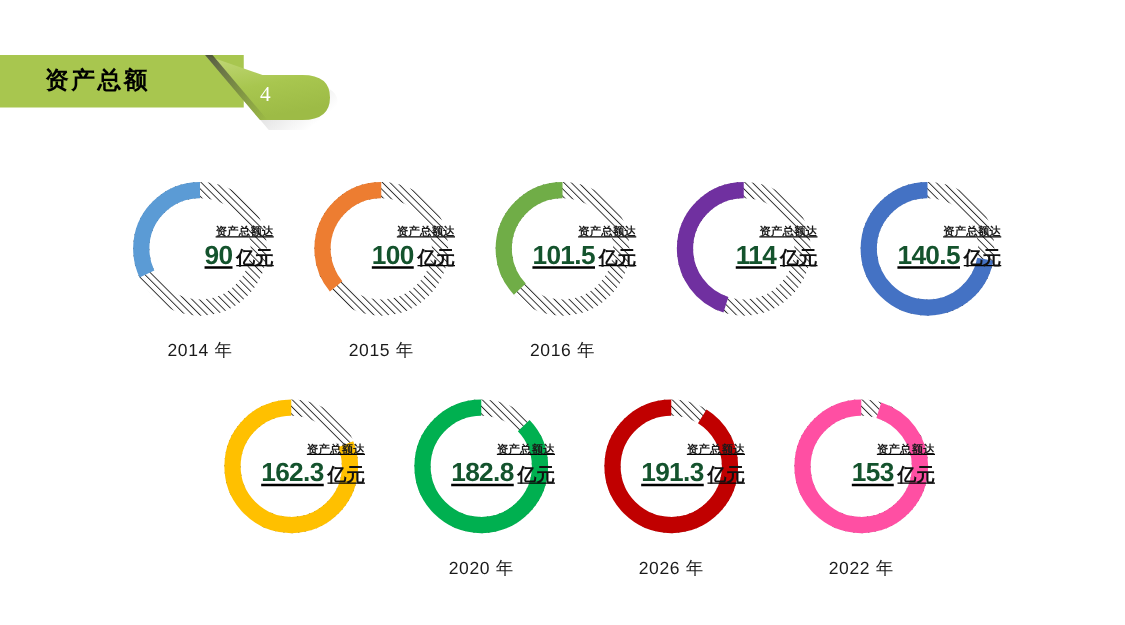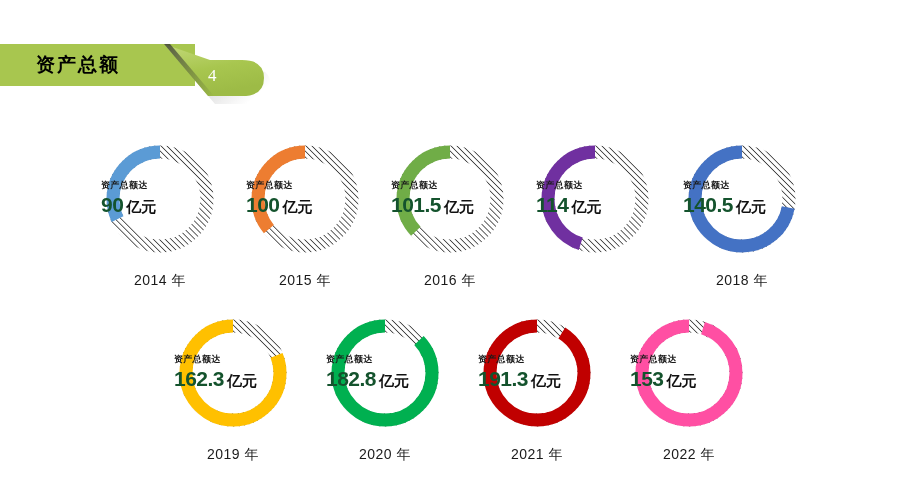--- a/index.html
+++ b/index.html
@@ -83,23 +83,24 @@
     height: 118px;
   }
   .donut-center {
     position: absolute;
     left: 0;
     top: 0;
     width: 118px;
     height: 118px;
     display: flex;
     flex-direction: column;
-    align-items: flex-start;
+    align-items: flex-end;
     justify-content: center;
     pointer-events: none;
+    text-decoration: underline;
   }
   .donut-caption {
     font-size: 9px;
     color: #1a1a1a;
     font-weight: bold;
     line-height: 11px;
     letter-spacing: 0.3px;
     white-space: nowrap;
     margin-bottom: 1px;
   }
@@ -261,21 +262,20 @@
           <circle cx="59" cy="59" r="47" fill="none" stroke="#4472C4" stroke-width="13" stroke-dasharray="212.62 82.69" transform="rotate(-90 59 59) scale(1,-1) translate(0,-118)"></circle>
         </svg>
         <div class="donut-center">
           <div class="donut-caption">资产总额达</div>
           <div class="donut-valuerow">
             <span class="donut-value">140.5</span>
             <span class="donut-unit">亿元</span>
           </div>
         </div>
       </div>
-      <div class="donut-year">2018 年</div>
     </div>
   </div>
 <div class="donut-row" id="donut-row-bot">
     <div class="donut-cell" style="left: 158px;">
       <div class="donut-wrap">
         <svg viewBox="0 0 118 118">
           <defs>
             <pattern id="hatch5" width="4.2" height="4.2" patternUnits="userSpaceOnUse" patternTransform="rotate(-45)">
               <line x1="0" y1="0" x2="0" y2="4.2" stroke="#2b2b2b" stroke-width="1.5"></line>
             </pattern>
@@ -284,21 +284,20 @@
           <circle cx="59" cy="59" r="47" fill="none" stroke="#FFC000" stroke-width="13" stroke-dasharray="239.20 56.11" transform="rotate(-90 59 59) scale(1,-1) translate(0,-118)"></circle>
         </svg>
         <div class="donut-center">
           <div class="donut-caption">资产总额达</div>
           <div class="donut-valuerow">
             <span class="donut-value">162.3</span>
             <span class="donut-unit">亿元</span>
           </div>
         </div>
       </div>
-      <div class="donut-year">2019 年</div>
     </div>
     <div class="donut-cell" style="left: 310px;">
       <div class="donut-wrap">
         <svg viewBox="0 0 118 118">
           <defs>
             <pattern id="hatch6" width="4.2" height="4.2" patternUnits="userSpaceOnUse" patternTransform="rotate(-45)">
               <line x1="0" y1="0" x2="0" y2="4.2" stroke="#2b2b2b" stroke-width="1.5"></line>
             </pattern>
           </defs>
           <circle cx="59" cy="59" r="47" fill="none" stroke="url(#hatch6)" stroke-width="13"></circle>
@@ -326,21 +325,21 @@
           <circle cx="59" cy="59" r="47" fill="none" stroke="#C00000" stroke-width="13" stroke-dasharray="268.73 26.58" transform="rotate(-90 59 59) scale(1,-1) translate(0,-118)"></circle>
         </svg>
         <div class="donut-center">
           <div class="donut-caption">资产总额达</div>
           <div class="donut-valuerow">
             <span class="donut-value">191.3</span>
             <span class="donut-unit">亿元</span>
           </div>
         </div>
       </div>
-      <div class="donut-year">2021 年</div>
+      <div class="donut-year">2026 年</div>
     </div>
     <div class="donut-cell" style="left: 614px;">
       <div class="donut-wrap">
         <svg viewBox="0 0 118 118">
           <defs>
             <pattern id="hatch8" width="4.2" height="4.2" patternUnits="userSpaceOnUse" patternTransform="rotate(-45)">
               <line x1="0" y1="0" x2="0" y2="4.2" stroke="#2b2b2b" stroke-width="1.5"></line>
             </pattern>
           </defs>
           <circle cx="59" cy="59" r="47" fill="none" stroke="url(#hatch8)" stroke-width="13"></circle>

